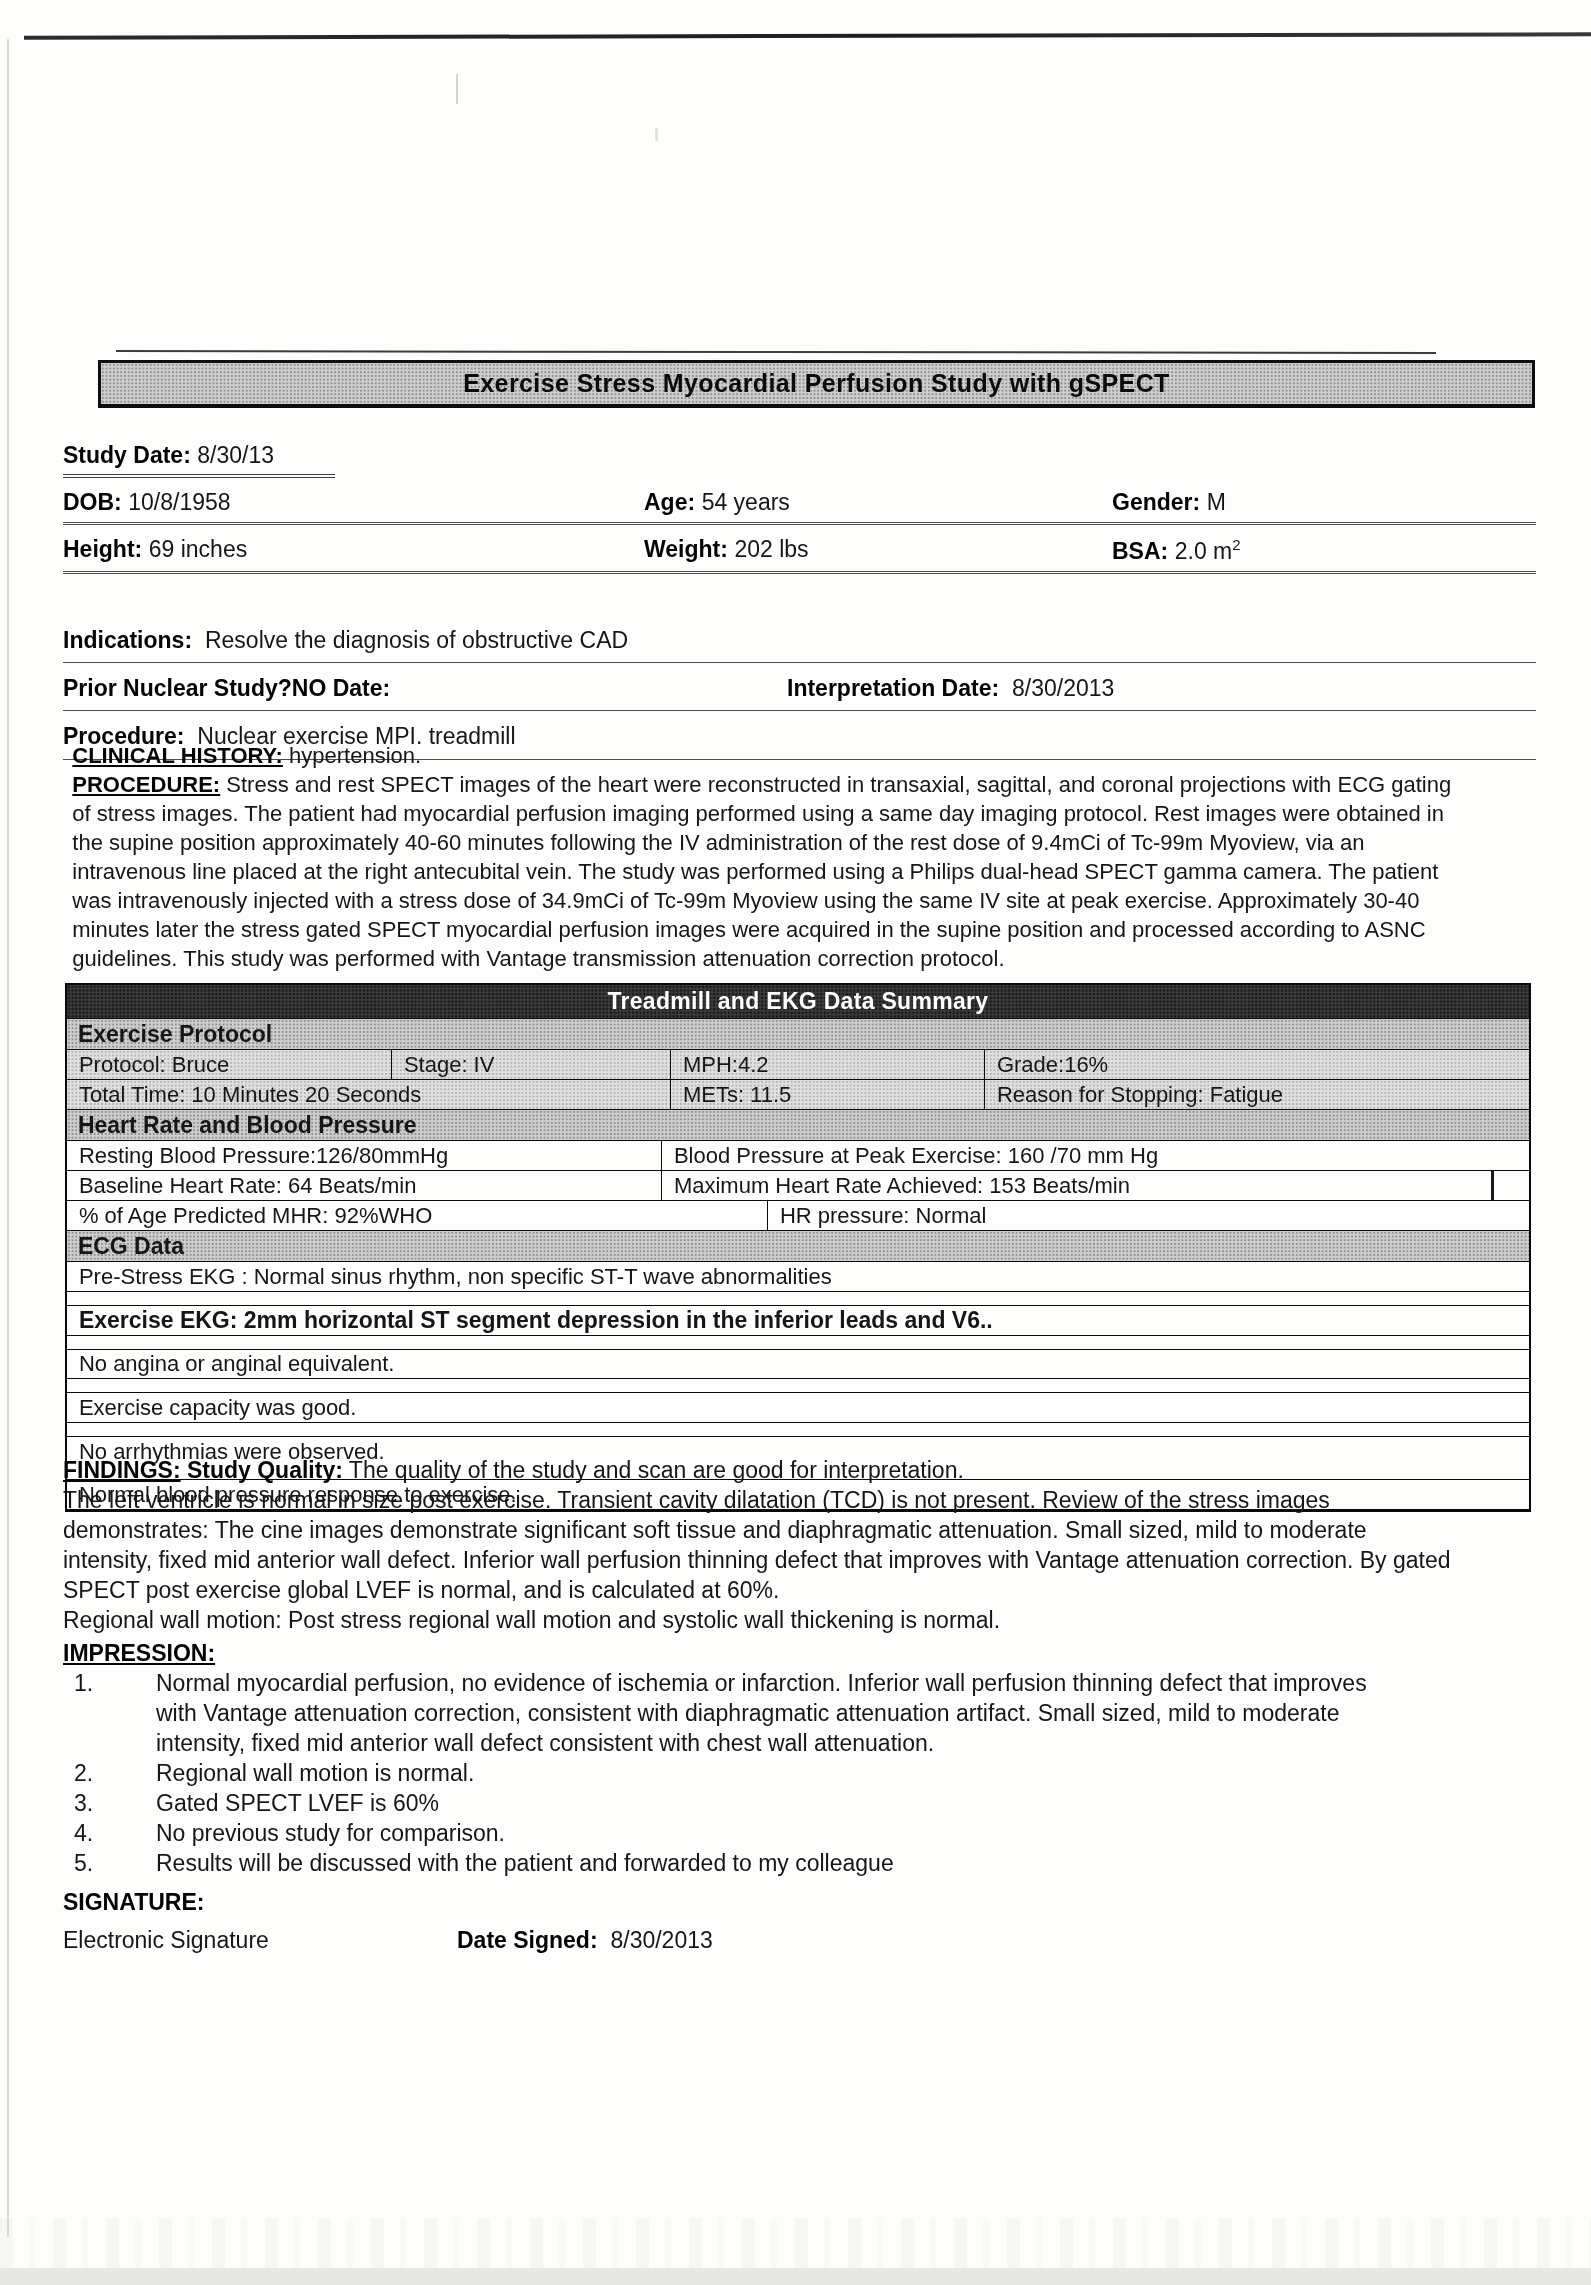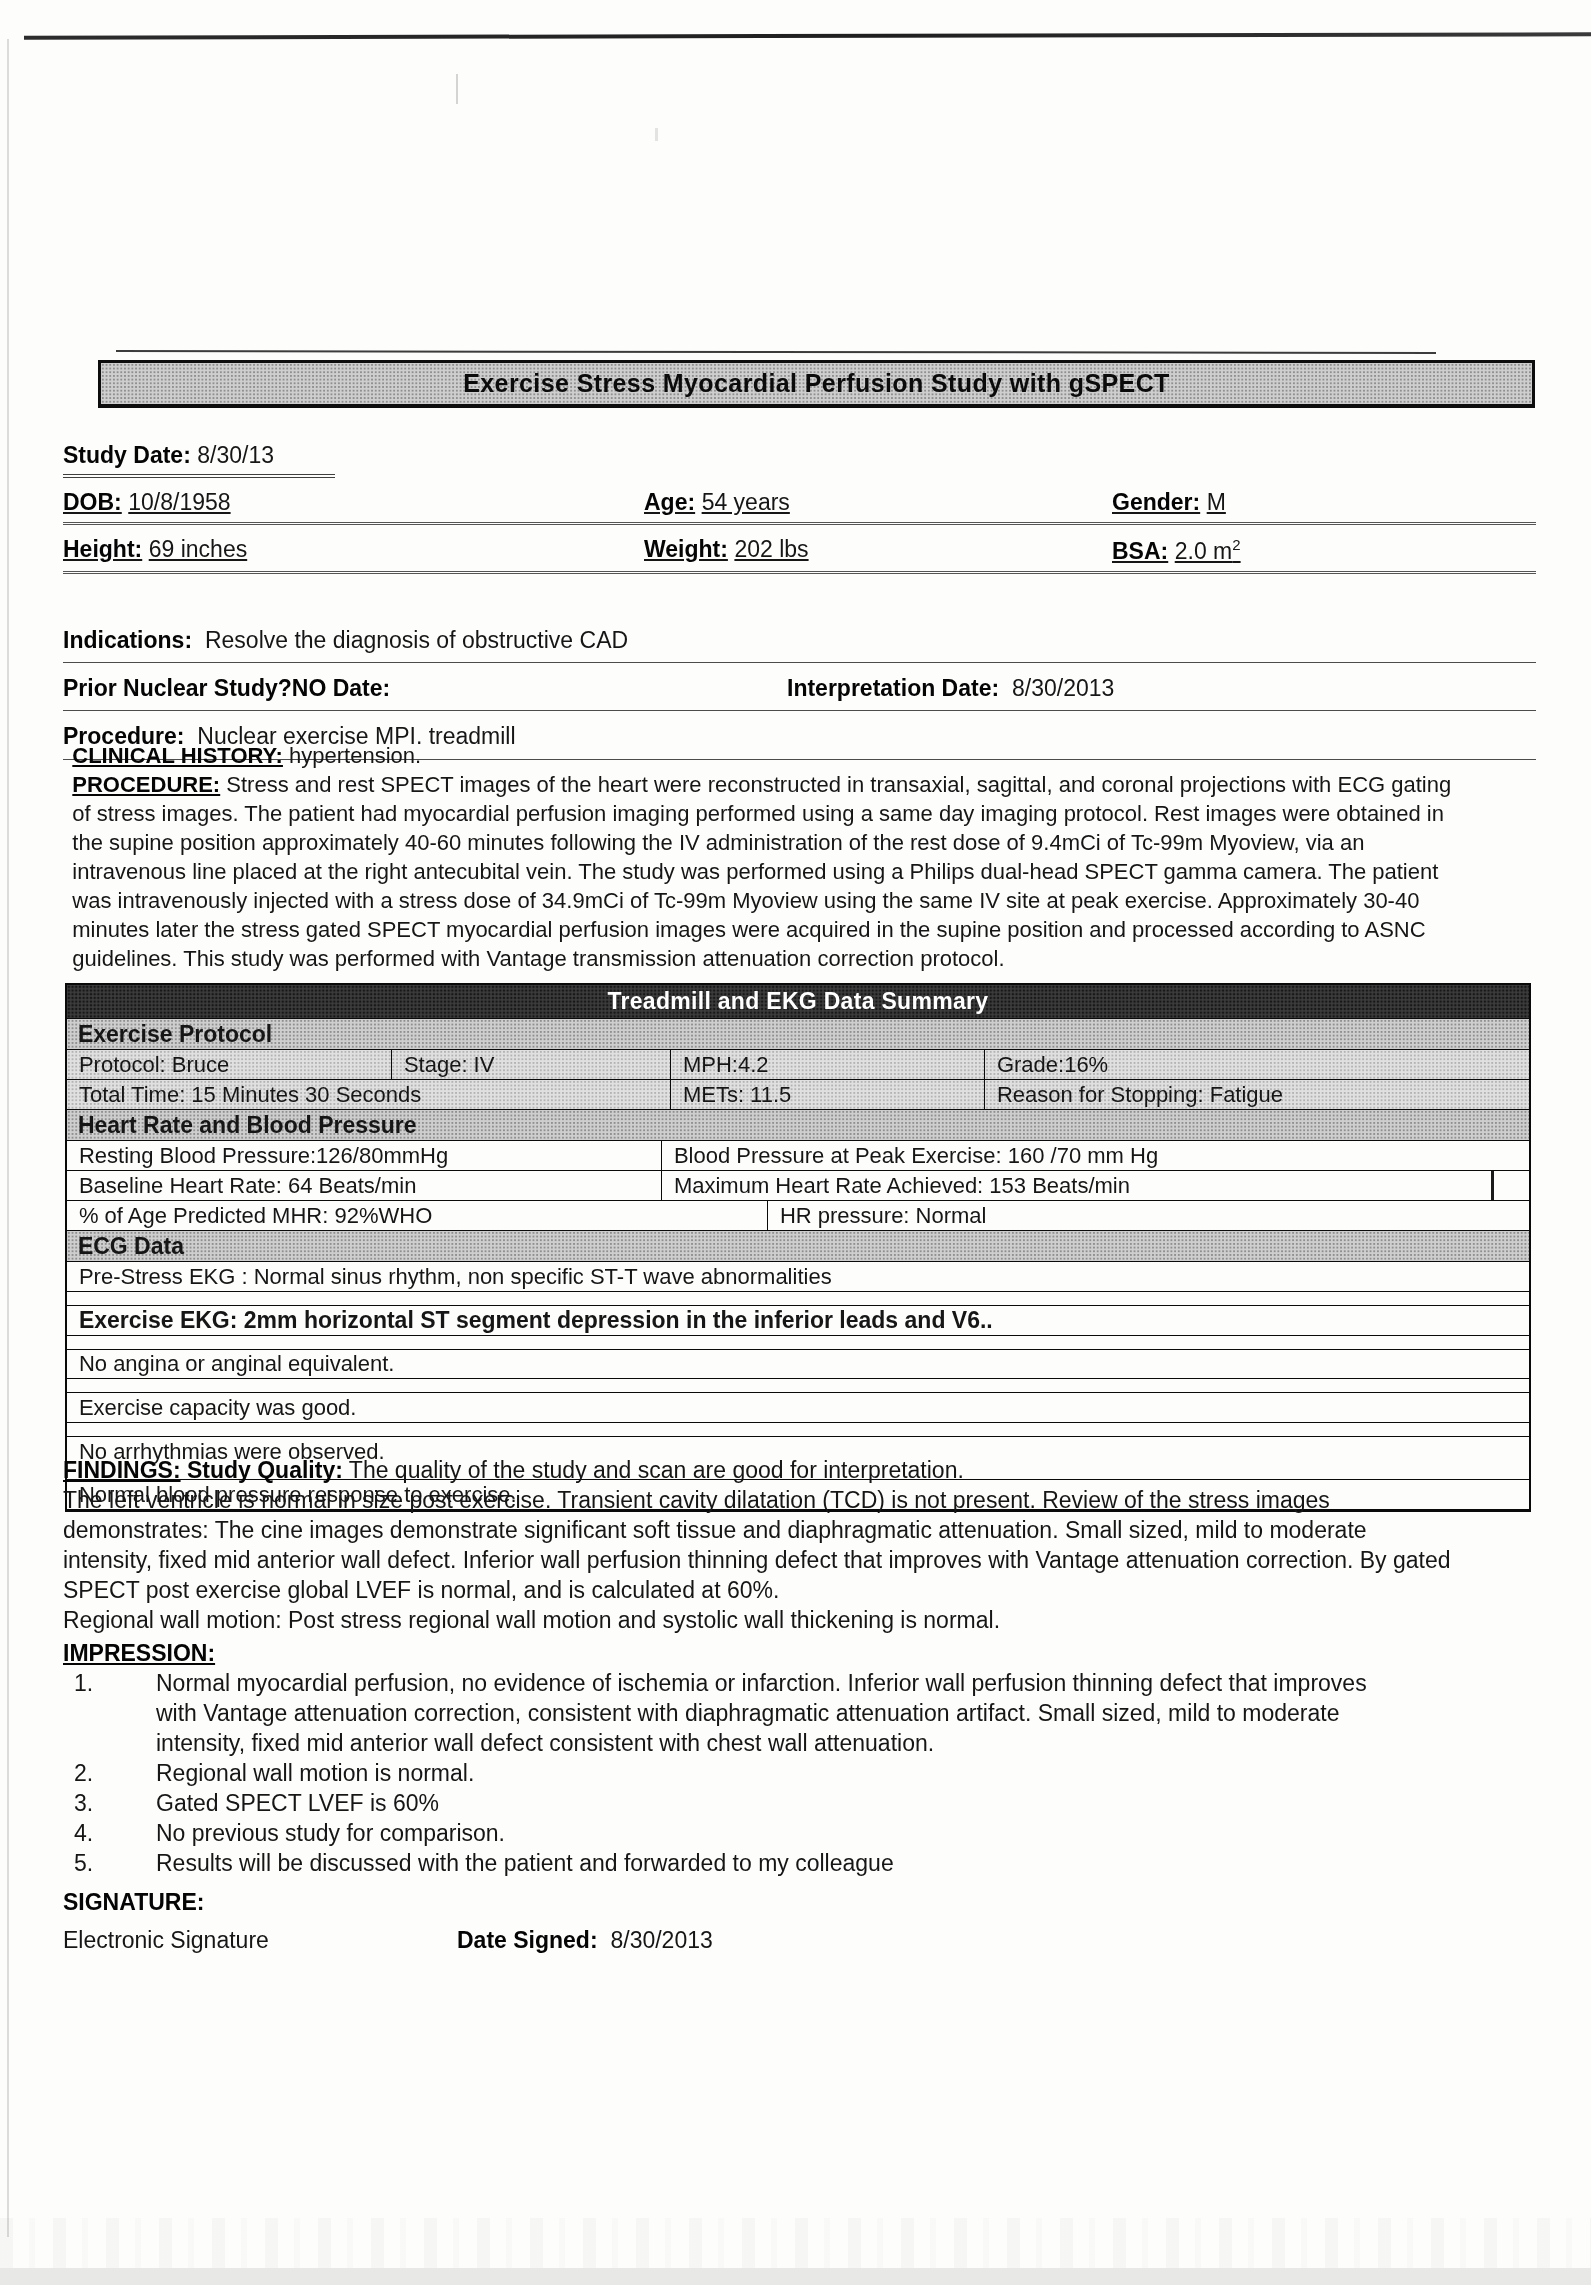--- a/index.html
+++ b/index.html
@@ -29,21 +29,21 @@
   
   .title-rule{position:absolute;left:53px;top:351px;width:1320px;height:1.9px;background:#3c3c3c;transform:rotate(0.08deg);}
   .title-box{position:absolute;left:35px;top:360px;width:1437px;height:48px;
     border:3.7px solid #0d0d0d;border-bottom-width:4.6px;box-sizing:border-box;
     display:flex;align-items:center;justify-content:center;}
   .title-box span{font-weight:bold;font-size:25px;letter-spacing:0.4px;color:#0b0b0b;}
   
   .patient{position:absolute;left:0;top:442px;width:1473px;font-size:23px;}
   .u2{display:inline-block;border-bottom:4.6px double #3f3f3f;padding:0 61px 4.6px 0;}
   .prow{display:grid;grid-template-columns:581px 468px 1fr;border-bottom:3.7px double #555;
-    padding:11px 0 6.5px 0;text-decoration:underline;}
+    padding:11px 0 6.5px 0;}
   .val{margin-left:6.5px;}
   sup{font-size:15px;}
   
   .indic{position:absolute;left:0;top:624px;width:1473px;font-size:23px;}
   .irow{position:relative;border-bottom:1.9px solid #4c4c4c;padding:12px 0 8.3px 0;}
   .irow.first{padding-top:2.8px;}
   .abs-interp{position:absolute;left:724px;top:12px;}
   
   .clinical{position:absolute;left:9.3px;top:741px;width:1396px;font-size:22px;line-height:29px;text-align:left;}
   .lbl-u{font-weight:bold;text-decoration:underline;color:#050505;}
@@ -141,21 +141,21 @@
         <span>Treadmill and EKG Data Summary</span>
       </div>
       <div class="trow secrow ht-mid">Exercise Protocol</div>
       <div class="trow ht-light">
         <div class="tcell fc w349">Protocol:  Bruce</div>
         <div class="tcell w301">Stage: IV</div>
         <div class="tcell w338">MPH:4.2</div>
         <div class="tcell grow">Grade:16%</div>
       </div>
       <div class="trow ht-light">
-        <div class="tcell fc w650">Total Time: 15 Minutes 30  Seconds</div>
+        <div class="tcell fc w650">Total Time: 10 Minutes 20  Seconds</div>
         <div class="tcell w338">METs:  11.5</div>
         <div class="tcell grow">Reason for Stopping:  Fatigue</div>
       </div>
       <div class="trow secrow ht-mid">Heart Rate and Blood Pressure</div>
       <div class="trow">
         <div class="tcell fc w640">Resting Blood Pressure:126/80mmHg</div>
         <div class="tcell grow">Blood Pressure at Peak Exercise: 160 /70 mm Hg</div>
       </div>
       <div class="trow">
         <div class="tcell fc w640">Baseline Heart Rate:  64 Beats/min</div>

